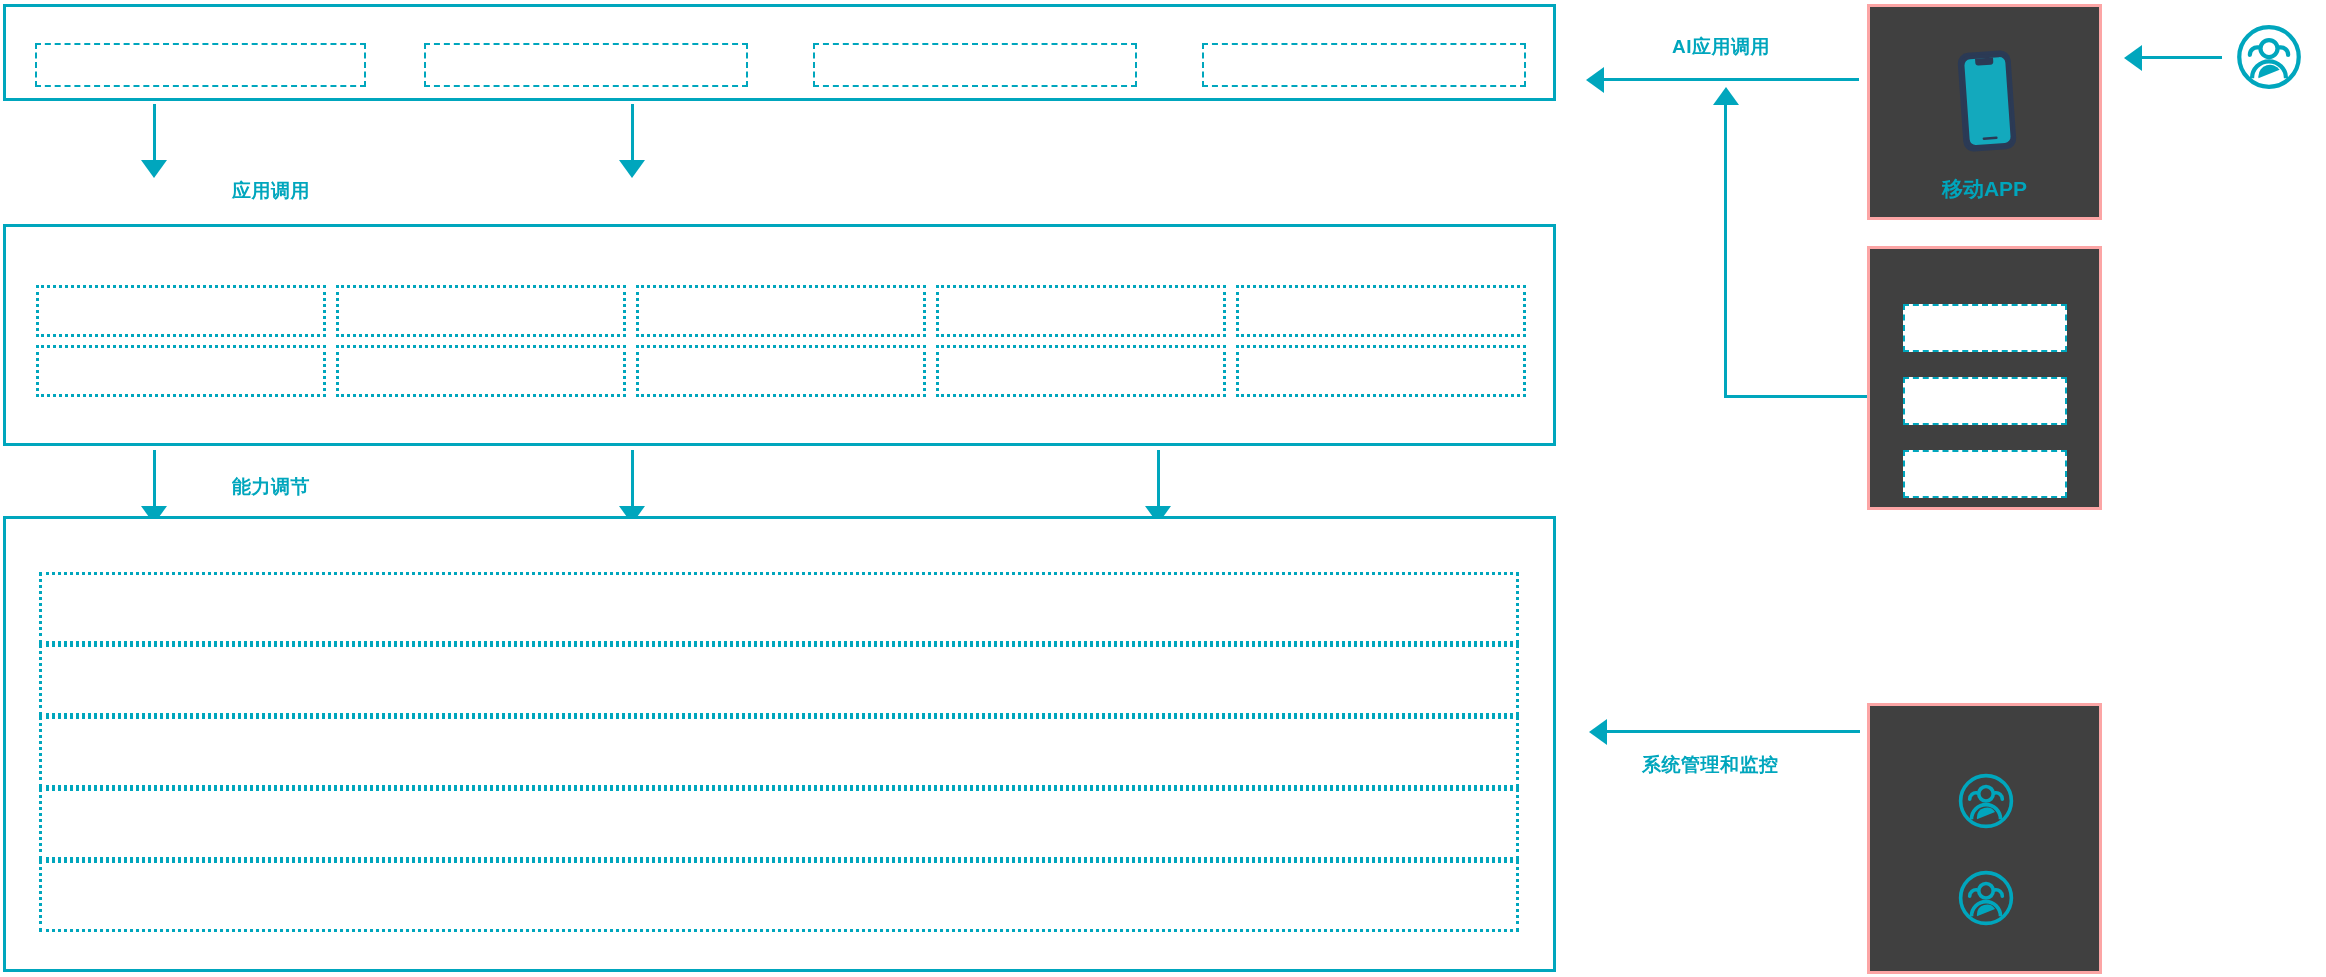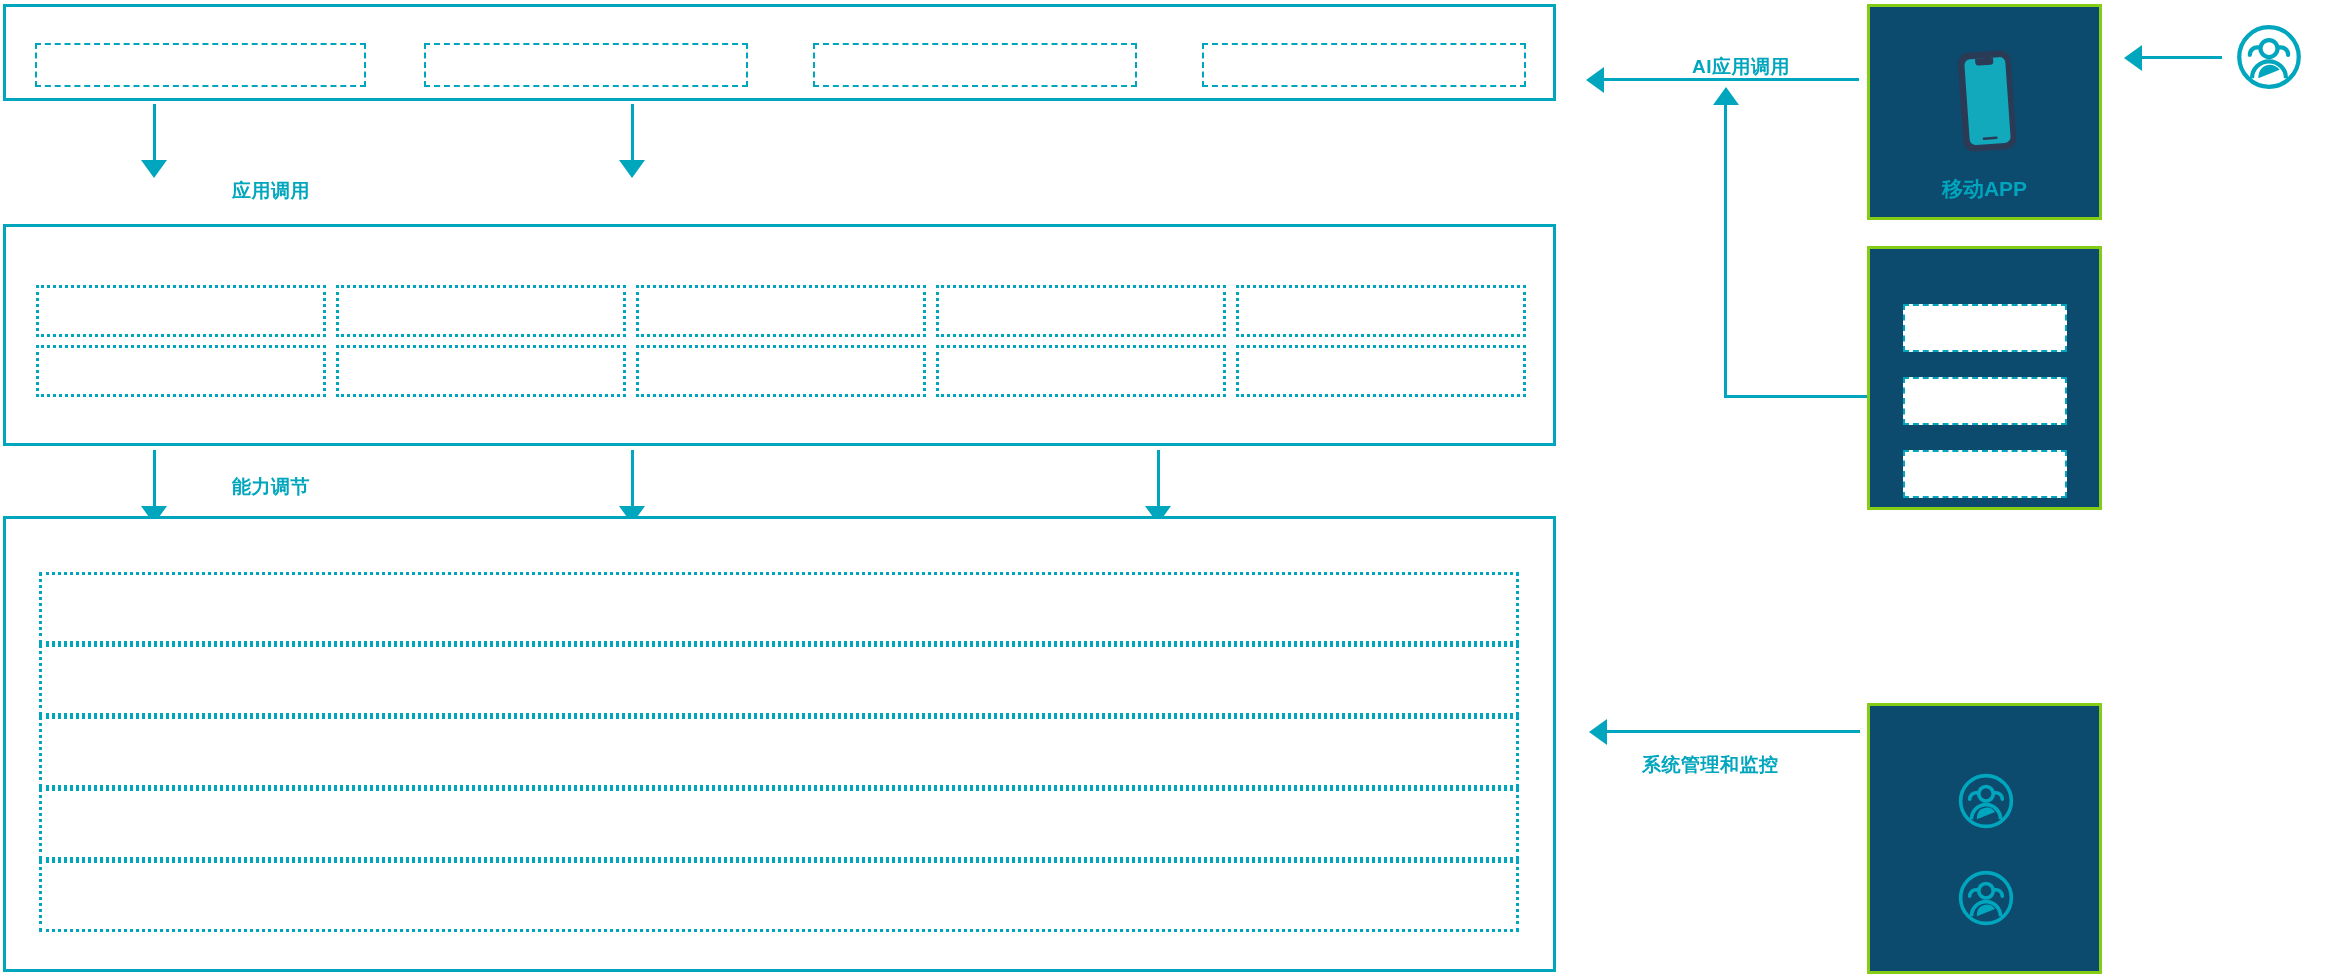--- a/index.html
+++ b/index.html
@@ -36,22 +36,22 @@
   }
   .cell-dense {
     border-style: dotted;
     border-width: 3px;
   }
 
   
   .panel {
     position: absolute;
     box-sizing: border-box;
-    border: 3px solid #84cc16;
-    background: #0c4a6e;
+    border: 3px solid #fca5a5;
+    background: #404040;
   }
 
   
   .line-v {
     position: absolute;
     width: 3px;
     background: #00a6bd;
   }
   .line-h {
     position: absolute;
@@ -196,21 +196,21 @@
     <div class="cell cell-dense" style="left:33px; top:269px; width:1480px; height:72px;">
       <span></span>
     </div>
     <div class="cell cell-dense" style="left:33px; top:341px; width:1480px; height:72px;">
       <span></span>
     </div>
   </div>
 
   <div class="line-h" style="left:1604px; top:78px; width:255px;"></div>
   <div class="arrow-left" style="left:1586px; top:67px;"></div>
-  <div class="flow-label" style="left:1672px; top:54px;margin-left:20px;">AI应用调用</div>
+  <div class="flow-label" style="left:1672px; top:34px;">AI应用调用</div>
 
   <div class="arrow-up" style="left:1713px; top:87px;"></div>
   <div class="line-v" style="left:1724px; top:104px; height:294px;"></div>
   <div class="line-h" style="left:1724px; top:395px; width:143px;"></div>
 
   <div class="panel" style="left:1867px; top:4px; width:235px; height:216px;">
     <span class="icon" style="left:78px; top:42px;">
       <svg width="80" height="105" viewBox="0 0 80 105" xmlns="http://www.w3.org/2000/svg">
         <g transform="rotate(-4 40 52)">
           <rect x="14" y="4" width="50" height="96" rx="9" ry="9" fill="#2b3a55" stroke="#2b3a55" stroke-width="3"></rect>

